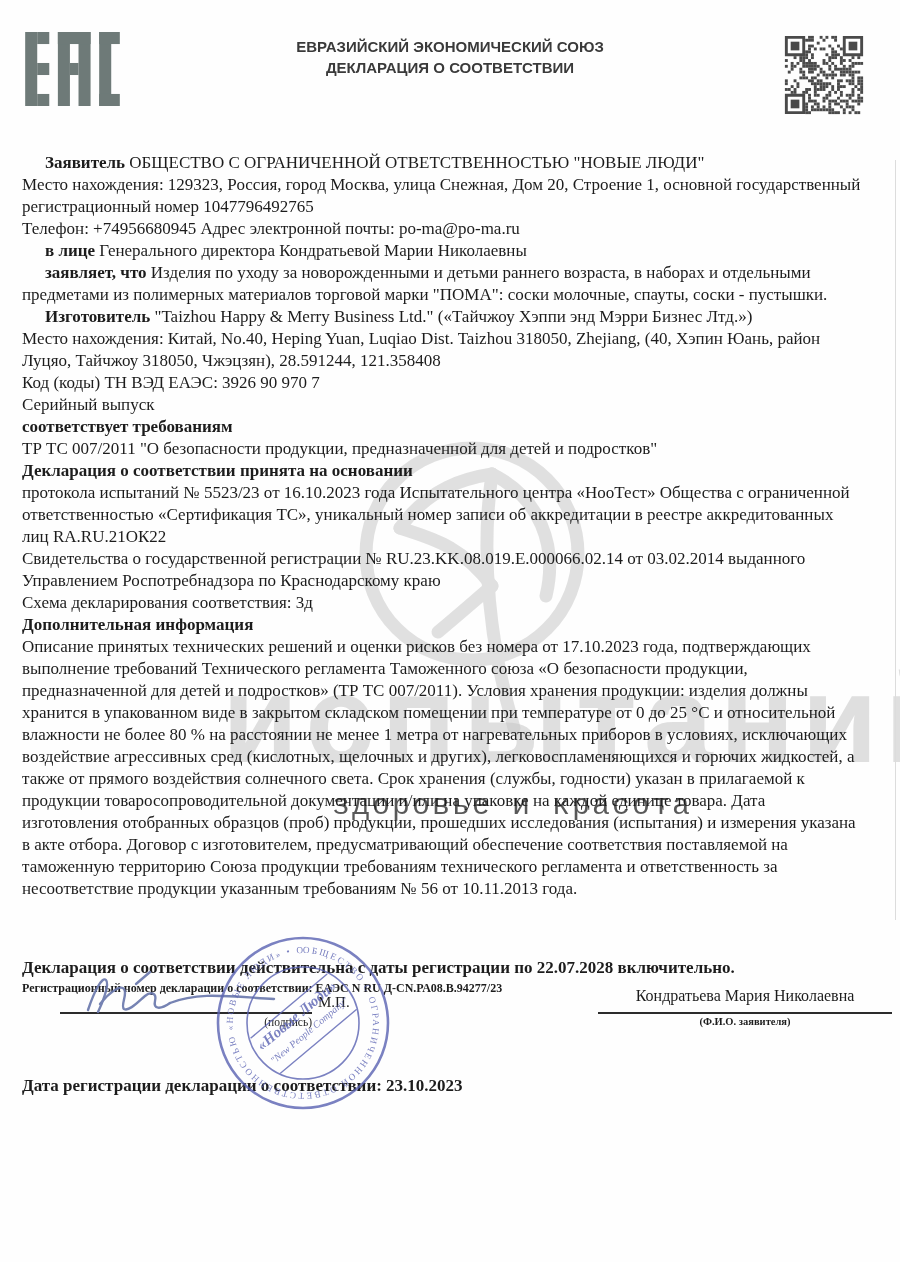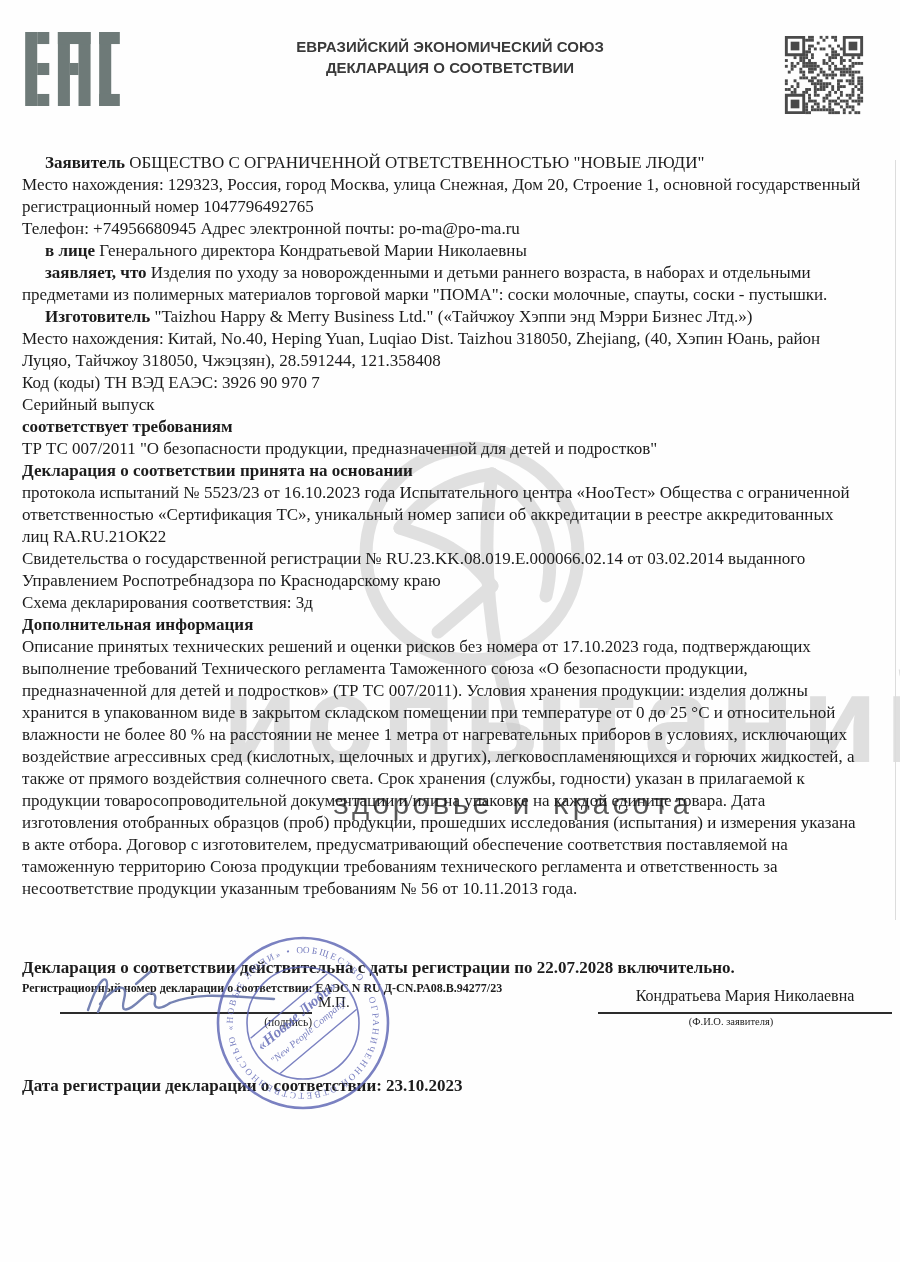--- a/index.html
+++ b/index.html
@@ -37,21 +37,21 @@
   .bold{font-weight:bold;margin-left:23px;}
   
   .abs{position:absolute;z-index:1;}
   .validity{left:22px;top:958px;font-weight:bold;font-size:17px;}
   .sig-svg{left:78px;top:970px;z-index:2;}
   .line1{left:60px;top:1012px;width:252px;border-top:2px solid #2c2c2c;}
   .cap1{left:60px;top:1016px;width:252px;text-align:right;font-size:11.5px;}
   .mp{left:318px;top:994px;font-size:15px;}
   .fio{left:598px;top:987px;width:294px;text-align:center;font-size:16px;}
   .line2{left:598px;top:1012px;width:294px;border-top:2px solid #2c2c2c;}
-  .cap2{left:584px;top:1016px;width:294px;text-align:center;font-size:10.5px;}
+  .cap2{left:598px;top:1016px;width:294px;text-align:center;font-size:10.5px;font-weight:bold;}
   .stamp{position:absolute;left:212px;top:932px;z-index:3;}
   .stamp text{font-family:"Liberation Serif","DejaVu Serif",serif;}
   .regnum{left:22px;top:981px;font-weight:bold;font-size:12px;}
   .regdate{left:22px;top:1076px;font-weight:bold;font-size:17px;}
   .scan-edge{position:absolute;right:4px;top:160px;width:1px;height:760px;background:#dcdcdc;}
 </style>
 </head>
 <body>
 
 <div class="page">

